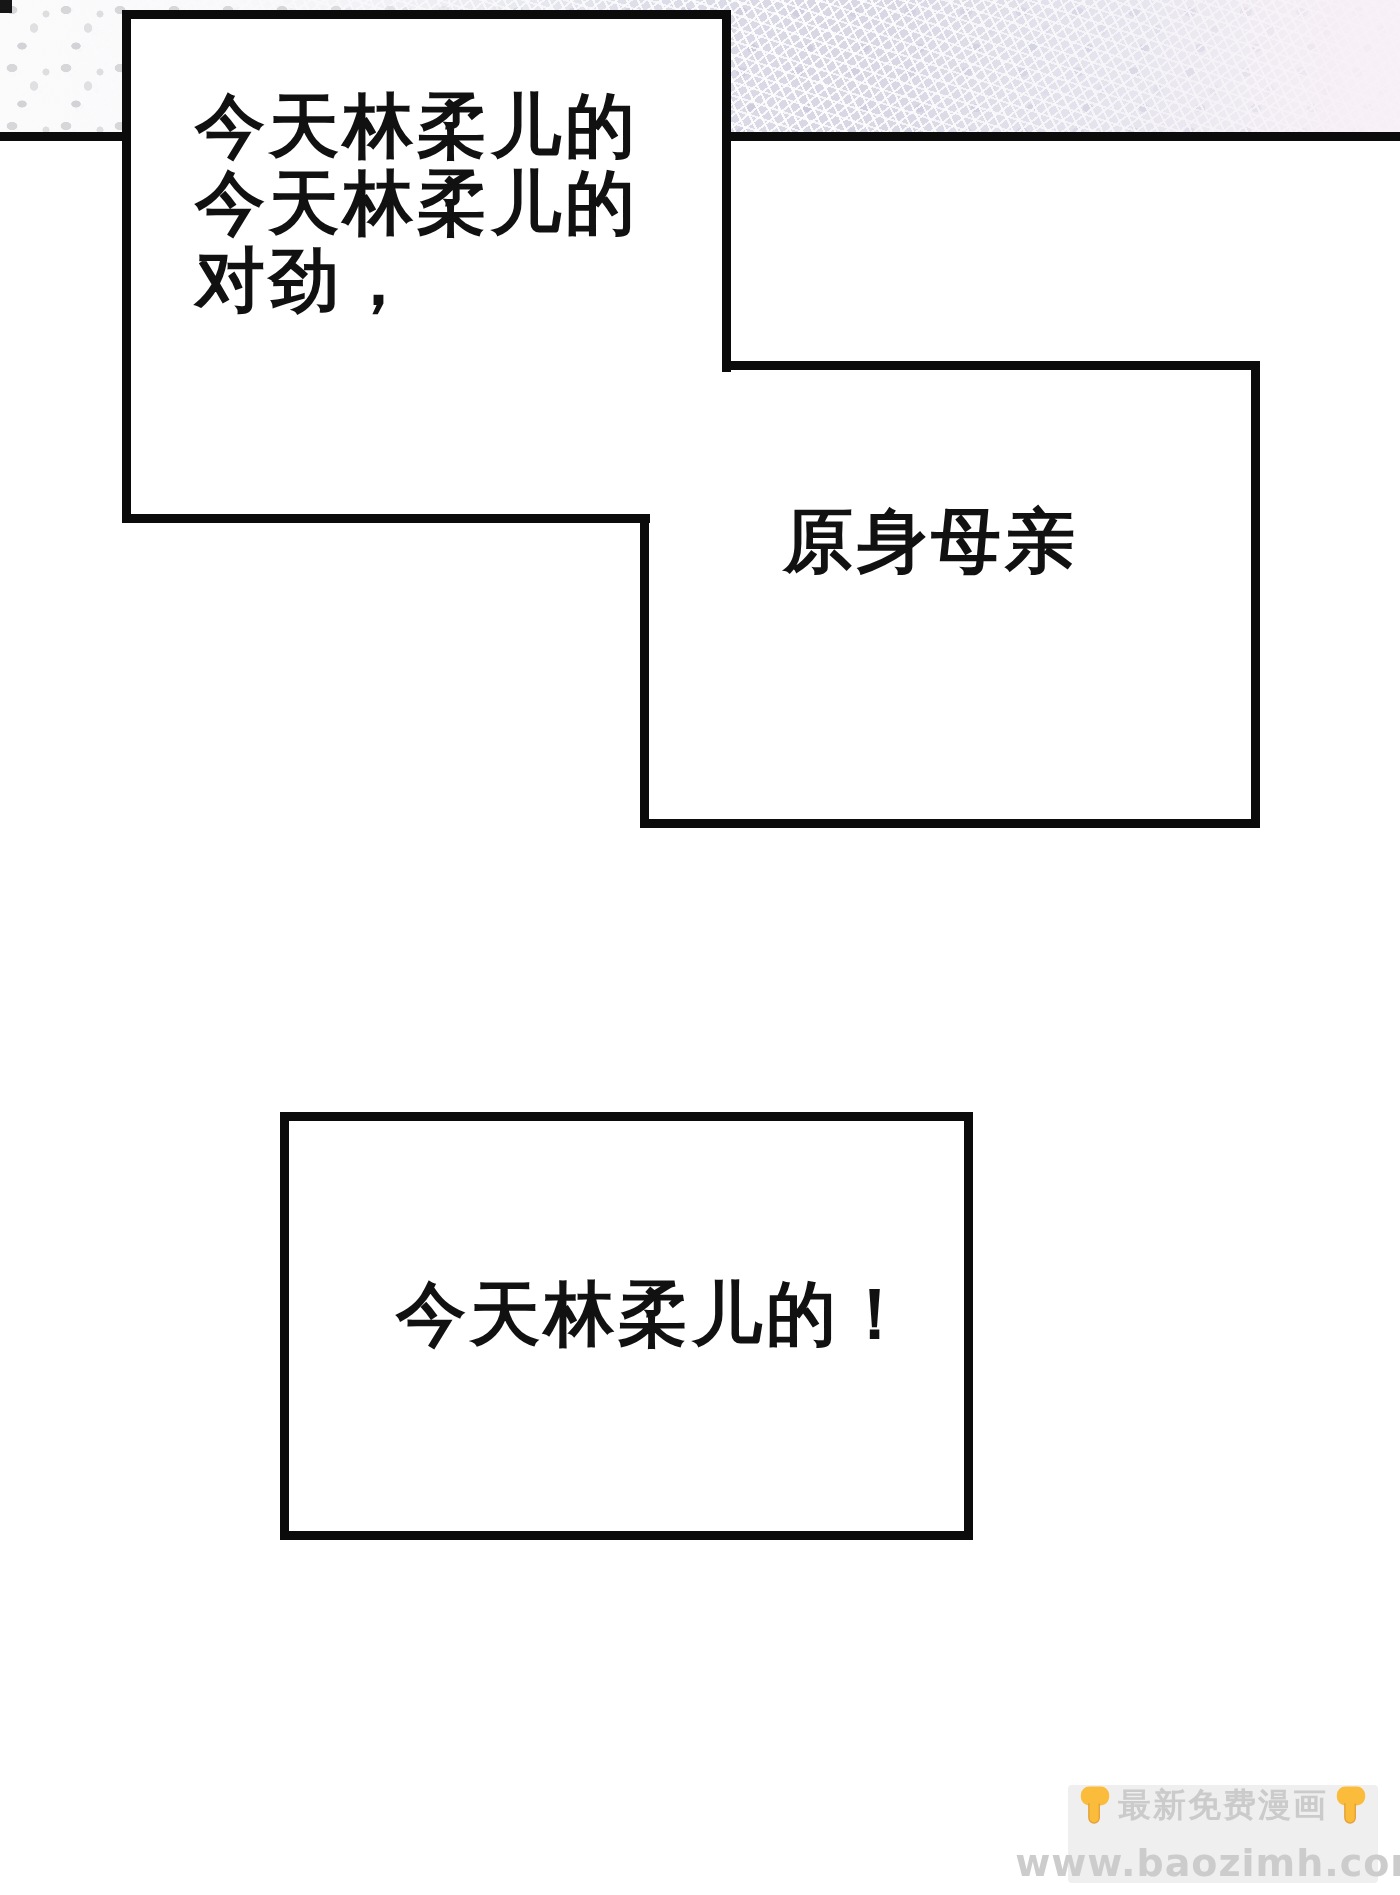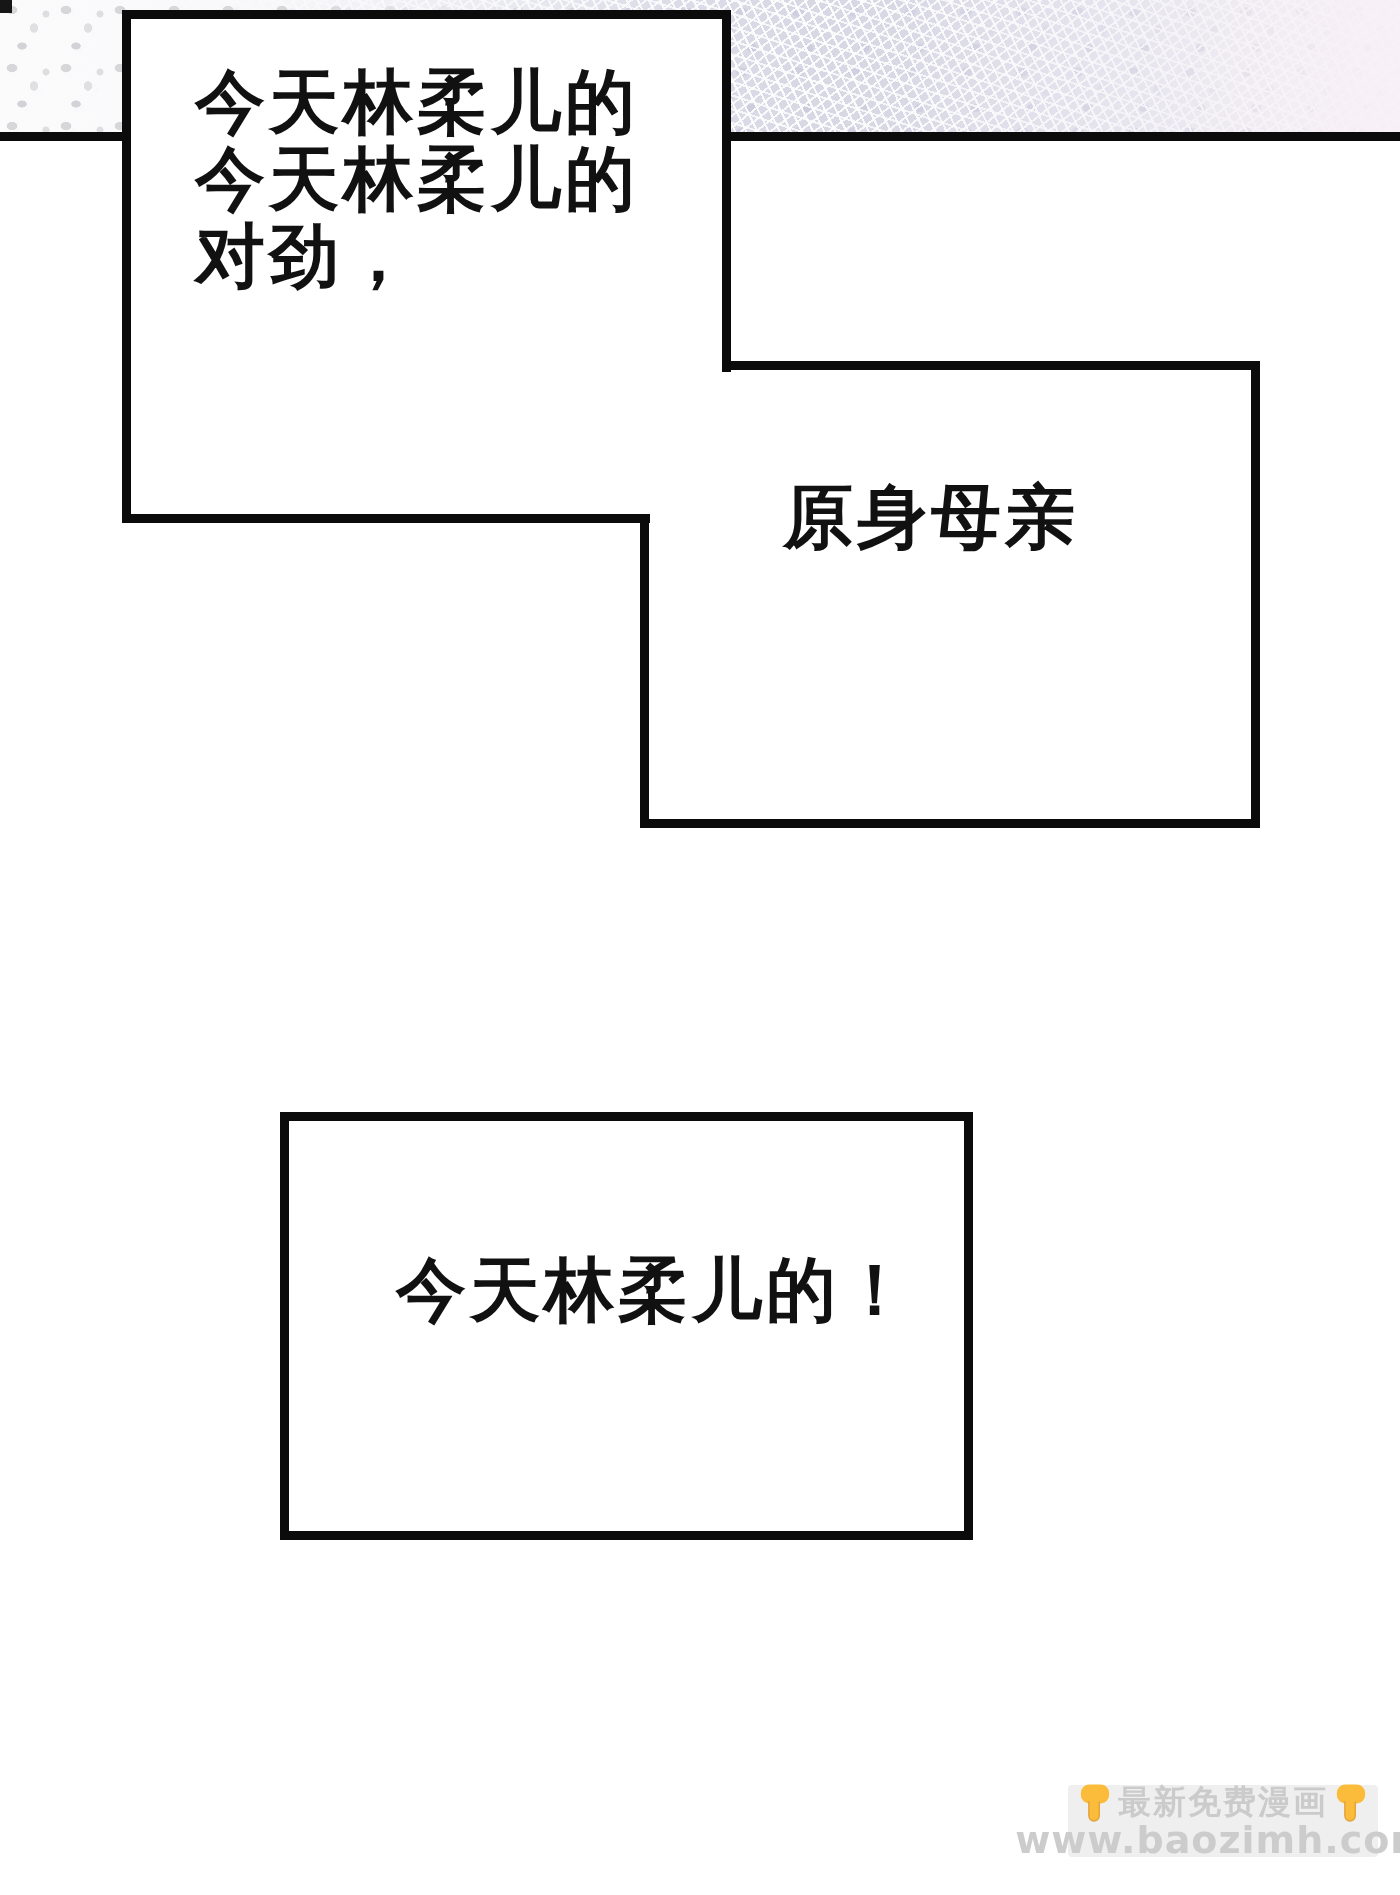--- a/index.html
+++ b/index.html
@@ -46,30 +46,31 @@
   .panel-a{left:122px;top:10px;width:609px;height:513px;z-index:3;}
   .panel-b{left:640px;top:361px;width:620px;height:467px;z-index:2;}
   .junction-patch{position:absolute;left:650px;top:372px;width:81px;height:151px;background:#ffffff;z-index:4;}
   .panel-c{left:280px;top:1112px;width:693px;height:428px;z-index:2;}
 
   
   .speech{
     position:absolute;z-index:5;color:#111111;
     font-size:70px;line-height:77px;letter-spacing:4px;font-weight:600;
     white-space:nowrap;
+    margin-top:24px;
   }
   .t1{left:195px;top:64px;}
   .t2{left:783px;top:479px;}
   .t3{left:396px;top:1252px;}
 
   
   .watermark{
-    position:absolute;left:1068px;top:1785px;width:310px;height:72px;
+    position:absolute;left:1068px;top:1785px;width:310px;height:98px;
     background:#efefef;border-radius:4px;z-index:1;
-    display:flex;flex-direction:column;align-items:center;justify-content:center;
+    display:flex;flex-direction:column;align-items:center;justify-content:space-between;
   }
   .wm-row{display:flex;align-items:center;gap:6px;height:40px;}
   .wm-title{font-size:33px;color:#cbcbcb;letter-spacing:2px;font-weight:600;}
   .wm-url{font-size:38px;color:#cccccc;font-weight:600;line-height:40px;margin-top:-3px;letter-spacing:1px;}
   .hand{width:34px;height:40px;flex:0 0 auto;}
 </style>
 </head>
 <body>
 
 <div class="strip">

